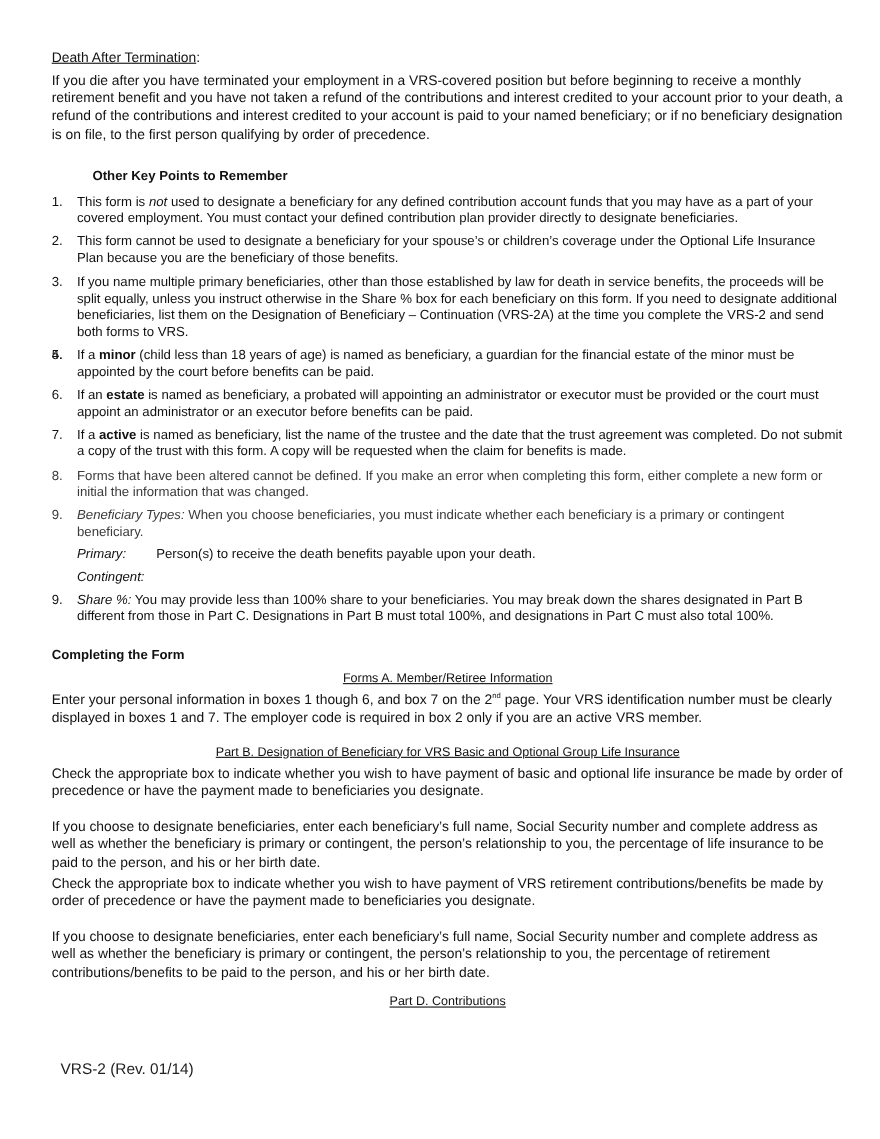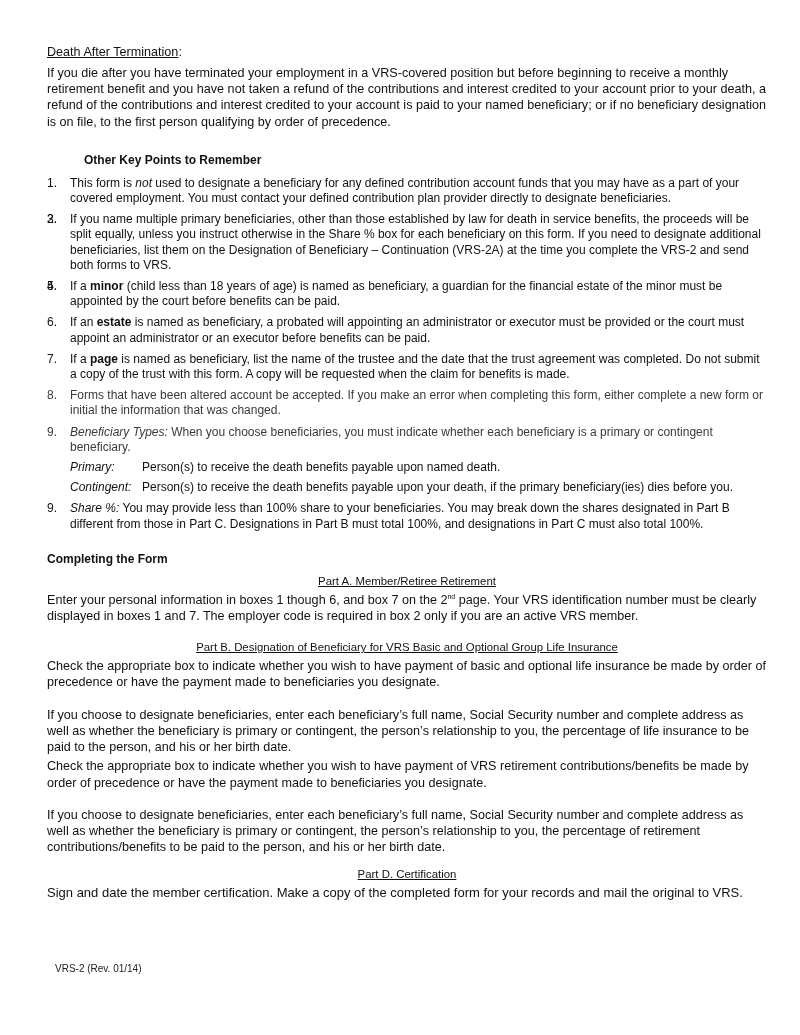--- a/index.html
+++ b/index.html
@@ -10,83 +10,81 @@
   .u { text-decoration: underline; text-align: center; }
   .h { font-weight: bold; font-size: 12px; line-height: 16px; margin: 0; }
   .sec-title { font-size: 12.6px; line-height: 16px; margin: 0; }
   ol { list-style: none; margin: 0; padding: 0; }
   .li { position: relative; padding-left: 23px; font-size: 12px; line-height: 15.2px; margin: 0; }
   .li .num { position: absolute; left: 0; top: 0; }
   .gray { color: #3a3a3a; font-family: "Liberation Sans", sans-serif; }
   .def { display: flex; font-size: 12px; line-height: 15.2px; padding-left: 23px; }
   .def .term { font-style: italic; width: 72px; flex: none; }
   .small { font-size: 11.4px; line-height: 15px; margin: 0; }
-  .footer { position: absolute; left: 55px; top: 963px; font-size: 10px; color: #222; }
+  .footer { position: absolute; left: 55px; top: 963px; font-size: 14px; color: #222; }
   sup { font-size: 7px; line-height: 0; }
 </style>
 </head>
 <body>
 
 <div class="page">
 
   <p class="sec-title"><span class="u">Death After Termination</span><span>:</span></p>
   <p class="p" style="margin-top:5px;">If you die after you have terminated your employment in a VRS-covered position but before beginning to receive a monthly retirement benefit and you have not taken a refund of the contributions and interest credited to your account prior to your death, a refund of the contributions and interest credited to your account is paid to your named beneficiary; or if no beneficiary designation is on file, to the first person qualifying by order of precedence.</p>
 
   <p class="h" style="margin-top:22px;margin-left:37px;">Other Key Points to Remember</p>
 
   <ol style="margin-top:8px;">
     <li class="li">
       <span class="num">1.</span><span>This form is </span><i>not</i><span> used to designate a beneficiary for any defined contribution account funds that you may have as a part of your covered employment. You must contact your defined contribution plan provider directly to designate beneficiaries.</span>
     </li>
     <li class="li" style="margin-top:6px;">
-      <span class="num">2.</span>
+      <span class="num">2.</span><span>This form cannot be used to designate a beneficiary for your spouse’s or children’s coverage under the Optional Life Insurance Plan because you are the beneficiary of those benefits.</span>
     </li>
     <li class="li" style="margin-top:6px;">
       <span class="num">3.</span><span>If you name multiple primary beneficiaries, other than those established by law for death in service benefits, the proceeds will be split equally, unless you instruct otherwise in the Share % box for each beneficiary on this form.  If you need to designate additional beneficiaries, list them on the Designation of Beneficiary – Continuation (VRS-2A) at the time you complete the VRS-2 and send both forms to VRS.</span>
     </li>
     <li class="li" style="margin-top:6px;">
       <span class="num">4.</span>
     </li>
     <li class="li" style="margin-top:6px;">
       <span class="num">5.</span><span>If a </span><b>minor</b><span> (child less than 18 years of age) is named as beneficiary, a guardian for the financial estate of the minor must be appointed by the court before benefits can be paid.</span>
     </li>
     <li class="li" style="margin-top:6px;">
       <span class="num">6.</span><span>If an </span><b>estate</b><span> is named as beneficiary, a probated will appointing an administrator or executor must be provided or the court must appoint an administrator or an executor before benefits can be paid.</span>
     </li>
     <li class="li" style="margin-top:6px;">
-      <span class="num">7.</span><span>If a </span><b>page</b><span> is named as beneficiary, list the name of the trustee and the date that the trust agreement was completed.  Do not submit a copy of the trust with this form.  A copy will be requested when the claim for benefits is made.</span>
+      <span class="num">7.</span><span>If a </span><b>active</b><span> is named as beneficiary, list the name of the trustee and the date that the trust agreement was completed.  Do not submit a copy of the trust with this form.  A copy will be requested when the claim for benefits is made.</span>
     </li>
     <li class="li gray" style="margin-top:6px;">
-      <span class="num">8.</span><span>Forms that have been altered account be accepted.  If you make an error when completing this form, either complete a new form or initial the information that was changed.</span>
+      <span class="num">8.</span><span>Forms that have been altered cannot be defined.  If you make an error when completing this form, either complete a new form or initial the information that was changed.</span>
     </li>
     <li class="li gray" style="margin-top:6px;">
       <span class="num">9.</span><i>Beneficiary Types:</i><span> When you choose beneficiaries, you must indicate whether each beneficiary is a primary or contingent beneficiary.</span>
     </li>
     <li class="def" style="margin-top:5px;">
       <span class="term">Primary:</span>
-        <span>Person(s) to receive the death benefits payable upon named death.</span>
+        <span>Person(s) to receive the death benefits payable upon your death.</span>
     </li>
     <li class="def" style="margin-top:5px;">
       <span class="term">Contingent:</span>
-        <span>Person(s) to receive the death benefits payable upon your death, if the primary beneficiary(ies) dies before you.</span>
     </li>
     <li class="li" style="margin-top:6px;">
       <span class="num">9.</span><i>Share %:</i><span>  You may provide less than 100% share to your beneficiaries. You may break down the shares designated in Part B different from those in Part C.  Designations in Part B must total 100%, and designations in Part C must also total 100%.</span>
     </li>
   </ol>
 
   <p class="h" style="margin-top:19px;">Completing the Form</p>
 
-  <p class="small u" style="margin-top:7px;">Part A. Member/Retiree Retirement</p>
+  <p class="small u" style="margin-top:7px;">Forms A. Member/Retiree Information</p>
   <p class="p" style="margin-top:3px;"><span>Enter your personal information in boxes 1 though 6, and box 7 on the 2</span><sup>nd</sup><span> page.  Your VRS identification number must be clearly displayed in boxes 1 and 7.  The employer code is required in box 2 only if you are an active VRS member.</span></p>
 
   <p class="small u" style="margin-top:16px;">Part B. Designation of Beneficiary for VRS Basic and Optional Group Life Insurance</p>
   <p class="p" style="margin-top:3px;">Check the appropriate box to indicate whether you wish to have payment of basic and optional life insurance be made by order of precedence or have the payment made to beneficiaries you designate.</p>
   <p class="p" style="margin-top:16px;">If you choose to designate beneficiaries, enter each beneficiary’s full name, Social Security number and complete address as well as whether the beneficiary is primary or contingent, the person’s relationship to you, the percentage of life insurance to be paid to the person, and his or her birth date.</p>
 
   <p class="p" style="margin-top:3px;">Check the appropriate box to indicate whether you wish to have payment of VRS retirement contributions/benefits be made by order of precedence or have the payment made to beneficiaries you designate.</p>
   <p class="p" style="margin-top:16px;">If you choose to designate beneficiaries, enter each beneficiary’s full name, Social Security number and complete address as well as whether the beneficiary is primary or contingent, the person’s relationship to you, the percentage of retirement contributions/benefits to be paid to the person, and his or her birth date.</p>
 
-  <p class="small u" style="margin-top:12px;">Part D.  Certification</p>
-  <p class="p" style="margin-top:3px; font-size:13px;">Sign and date the member certification. Make a copy of the completed form for your records and mail the original to VRS.</p>
+  <p class="small u" style="margin-top:12px;">Part D.  Contributions</p>
 </div>
 
 <div class="footer">VRS-2  (Rev. 01/14)</div>
 
 </body></html>

